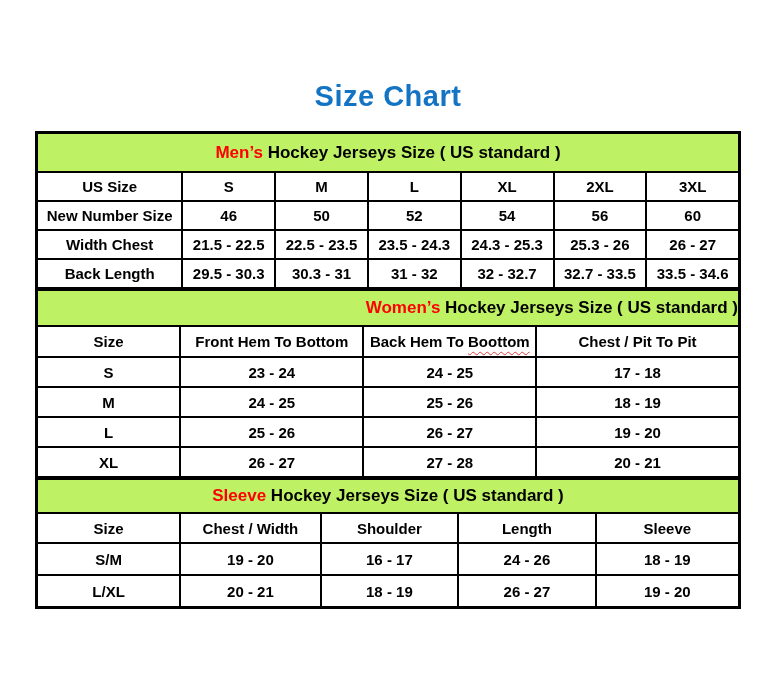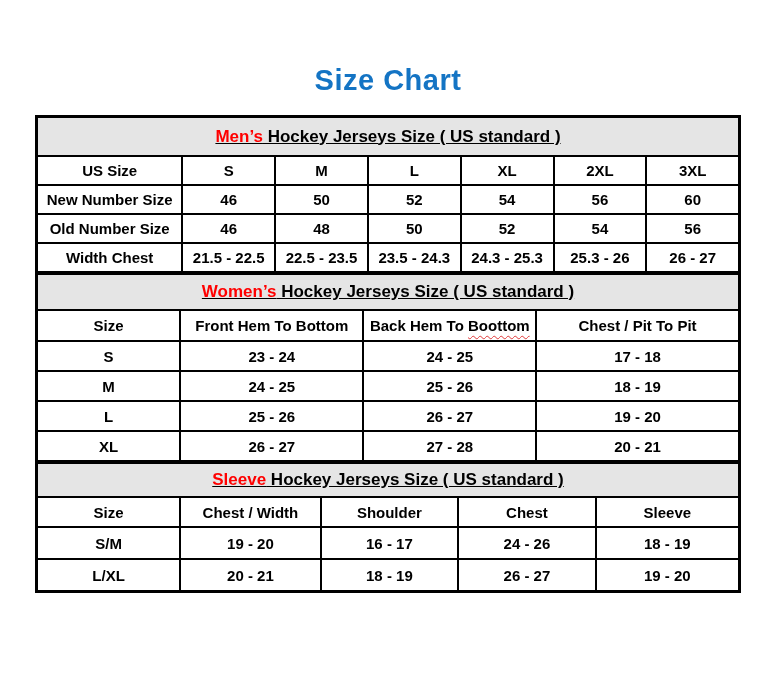--- a/index.html
+++ b/index.html
@@ -8,20 +8,21 @@
     background: #ffffff;
     width: 776px;
     height: 692px;
     font-family: "Liberation Sans", "DejaVu Sans", sans-serif;
   }
   .page {
     width: 776px;
     height: 644px;
     box-sizing: border-box;
     padding-top: 64px;
+    margin-top: 16px;
   }
   .page-title {
     margin: 0 0 18px 0;
     text-align: center;
     color: #1474C4;
     font-size: 29px;
     font-weight: 700;
     letter-spacing: 0.5px;
   }
   .chart-box {
@@ -38,31 +39,30 @@
     border: 2px solid #000000;
     text-align: center;
     vertical-align: middle;
     color: #000000;
     font-weight: 700;
     padding: 0;
     overflow: hidden;
     white-space: nowrap;
   }
   .band {
-    background: #e5e5e5;
+    background: #bef264;
     font-size: 17px;
     height: 37px;
-    text-decoration: underline;
   }
   .band .red { color: #FF0000; }
   .hdr { font-size: 15px; }
   .cell { font-size: 15px; }
   .mens  .hdr  { height: 27px; text-align: center; }
   .mens  .cell { height: 27px; }
-  .womens .band { height: 34px; }
+  .womens .band { height: 34px; text-align: right; }
   .womens .hdr  { height: 29px; }
   .womens .cell { height: 28px; }
   .youth .band { height: 32px; }
   .youth .hdr  { height: 28px; }
   .youth .cell { height: 30px; }
   .squiggle {
     text-decoration: underline;
     text-decoration-style: wavy;
     text-decoration-color: #E03A3A;
     text-decoration-thickness: 1px;
@@ -104,36 +104,36 @@
       <tr>
         <td class="cell">New Number Size</td>
         <td class="cell">46</td>
         <td class="cell">50</td>
         <td class="cell">52</td>
         <td class="cell">54</td>
         <td class="cell">56</td>
         <td class="cell">60</td>
       </tr>
       <tr>
-        <td class="cell">Old Number Size</td>
-        <td class="cell">46</td>
-        <td class="cell">48</td>
-        <td class="cell">50</td>
-        <td class="cell">52</td>
-        <td class="cell">54</td>
-        <td class="cell">56</td>
-      </tr>
-      <tr>
         <td class="cell">Width Chest</td>
         <td class="cell">21.5 - 22.5</td>
         <td class="cell">22.5 - 23.5</td>
         <td class="cell">23.5 - 24.3</td>
         <td class="cell">24.3 - 25.3</td>
         <td class="cell">25.3 - 26</td>
         <td class="cell">26 - 27</td>
+      </tr>
+      <tr>
+        <td class="cell">Back Length</td>
+        <td class="cell">29.5 - 30.3</td>
+        <td class="cell">30.3 - 31</td>
+        <td class="cell">31 - 32</td>
+        <td class="cell">32 - 32.7</td>
+        <td class="cell">32.7 - 33.5</td>
+        <td class="cell">33.5 - 34.6</td>
       </tr>
     </tbody>
       </table>
 
     <table class="womens">
       <colgroup>
         <col style="width:20.4%">
           <col style="width:26.1%">
           <col style="width:24.6%">
           <col style="width:28.9%">
@@ -184,21 +184,21 @@
           <col style="width:20.4%">
       </colgroup>
       <tbody>
           <tr>
         <td class="band" colspan="5"><span class="red">Sleeve</span><span> Hockey Jerseys Size ( US standard )</span></td>
       </tr>
       <tr>
         <th class="hdr">Size</th>
         <th class="hdr">Chest / Width</th>
         <th class="hdr">Shoulder</th>
-        <th class="hdr">Chest</th>
+        <th class="hdr">Length</th>
         <th class="hdr">Sleeve</th>
       </tr>
       <tr>
         <td class="cell">S/M</td>
         <td class="cell">19 - 20</td>
         <td class="cell">16 - 17</td>
         <td class="cell">24 - 26</td>
         <td class="cell">18 - 19</td>
       </tr>
       <tr>

